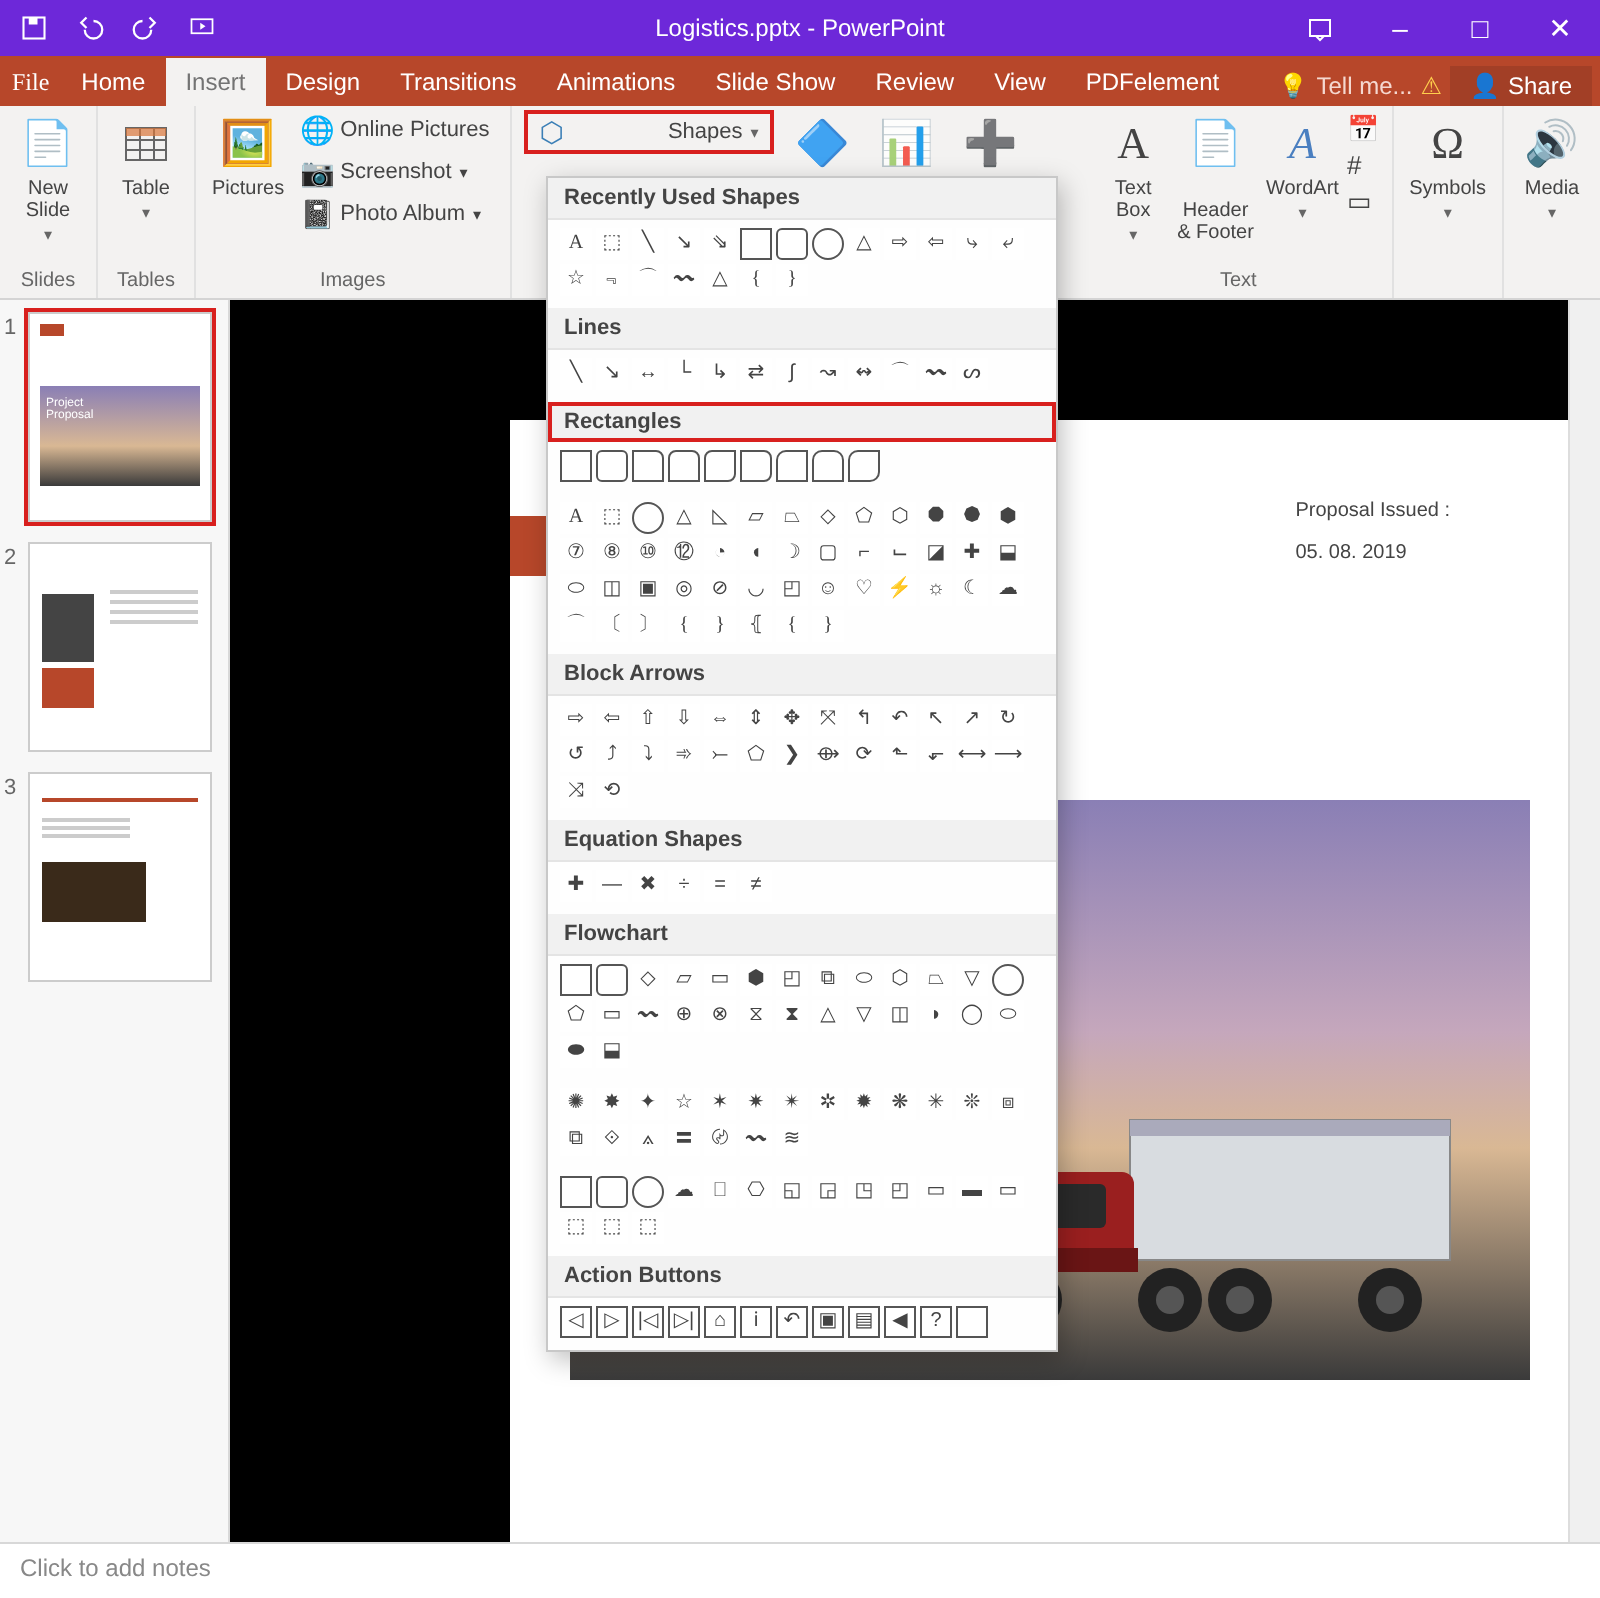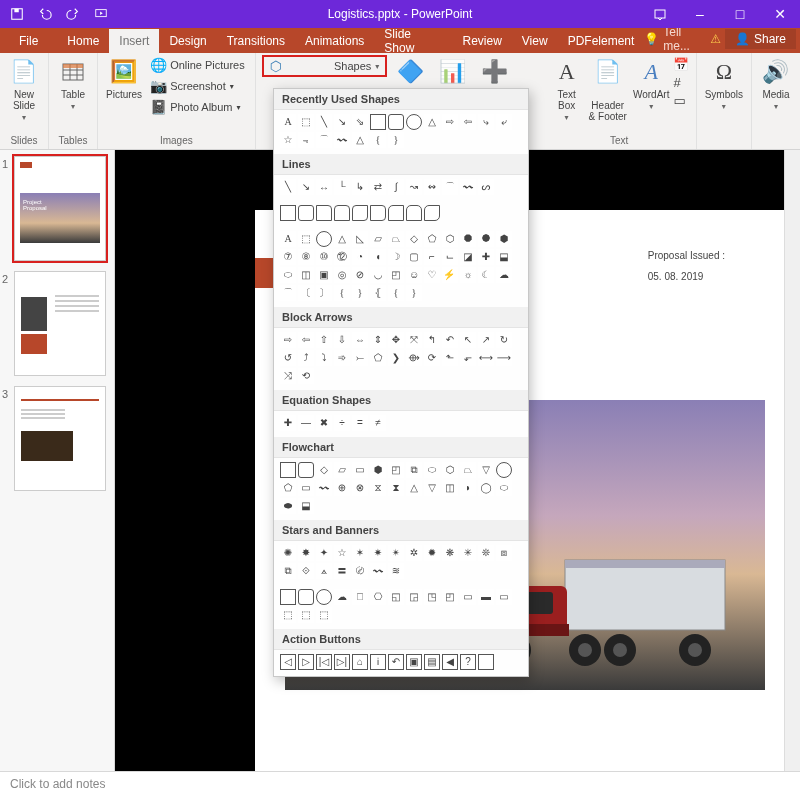--- a/index.html
+++ b/index.html
@@ -7,21 +7,21 @@
 .app { width:800px; height:799px; display:flex; flex-direction:column; background:#e6e6e6; }
 .titlebar { height:28px; background:#6d28d9; display:flex; align-items:center; color:#fff; position:relative; }
 .titlebar .qat { display:flex; align-items:center; gap:2px; padding-left:4px; }
 .qat-btn { width:26px; height:24px; display:flex; align-items:center; justify-content:center; color:#fff; }
 .qat-btn svg { width:14px; height:14px; }
 .title-text { position:absolute; left:0; right:0; text-align:center; font-size:12px; pointer-events:none; }
 .win-controls { position:absolute; right:0; top:0; display:flex; height:28px; }
 .win-btn { width:40px; display:flex; align-items:center; justify-content:center; color:#fff; font-size:14px; }
 .tabstrip { height:25px; background:#b7472a; display:flex; align-items:flex-end; }
 .tab { padding:4px 10px 4px 10px; color:#fff; font-size:12px; height:24px; display:flex; align-items:center; }
-.tab.file { padding:4px 19px; }
+.tab.file { padding:4px 6px;font-family:Liberation Serif, serif; }
 .tab.active { background:#f3f2f1; color:#737373; }
 .tab-right { margin-left:auto; display:flex; align-items:center; gap:4px; color:#fff; font-size:12px; padding-right:4px;}
 .tell-me { color:#f5d8d0; }
 .share-btn { background:#a23f26; padding:3px 10px; display:flex; align-items:center; gap:4px; }
 .ribbon { height:97px; background:#f3f2f1; border-bottom:1px solid #d4d4d4; display:flex; position:relative; }
 .group { display:flex; flex-direction:column; height:96px; border-right:1px solid #e1e1e1; padding:2px 6px 0 6px; }
 .group-row { display:flex; gap:2px; flex:1; align-items:flex-start; }
 .group-label { font-size:10px; color:#666; text-align:center; padding:2px 0 3px 0; }
 .big-btn { display:flex; flex-direction:column; align-items:center; gap:2px; padding:2px 2px; min-width:36px; }
 .big-btn .ico { font-size:22px; height:30px; display:flex; align-items:center; justify-content:center; }
@@ -351,20 +351,21 @@
       <div class="sh noborder">↳</div>
       <div class="sh noborder">⇄</div>
       <div class="sh noborder">∫</div>
       <div class="sh noborder">↝</div>
       <div class="sh noborder">↭</div>
       <div class="sh noborder">⌒</div>
       <div class="sh noborder">〰</div>
       <div class="sh noborder">ᔕ</div>
     </div>
 
+    <div class="menu-head hl">Rectangles</div>
     <div class="shape-grid">
       <div class="sh"></div>
       <div class="sh" style="border-radius:3px;"></div>
       <div class="sh" style="border-radius:0 4px 0 0;"></div>
       <div class="sh" style="border-radius:4px 4px 0 0;"></div>
       <div class="sh" style="border-radius:4px 0 4px 0;"></div>
       <div class="sh" style="border-radius:0 4px 4px 0;"></div>
       <div class="sh" style="border-radius:5px 0 0 0;"></div>
       <div class="sh" style="border-radius:5px 5px 0 0;"></div>
       <div class="sh" style="border-radius:5px 0 5px 0;"></div>
@@ -487,21 +488,20 @@
       <div class="sh noborder">△</div>
       <div class="sh noborder">▽</div>
       <div class="sh noborder">◫</div>
       <div class="sh noborder">◗</div>
       <div class="sh noborder">◯</div>
       <div class="sh noborder">⬭</div>
       <div class="sh noborder">⬬</div>
       <div class="sh noborder">⬓</div>
     </div>
 
-    <div class="menu-head">Stars and Banners</div>
     <div class="shape-grid">
       <div class="sh noborder">✺</div>
       <div class="sh noborder">✸</div>
       <div class="sh noborder">✦</div>
       <div class="sh noborder">☆</div>
       <div class="sh noborder">✶</div>
       <div class="sh noborder">✷</div>
       <div class="sh noborder">✴</div>
       <div class="sh noborder">✲</div>
       <div class="sh noborder">✹</div>

